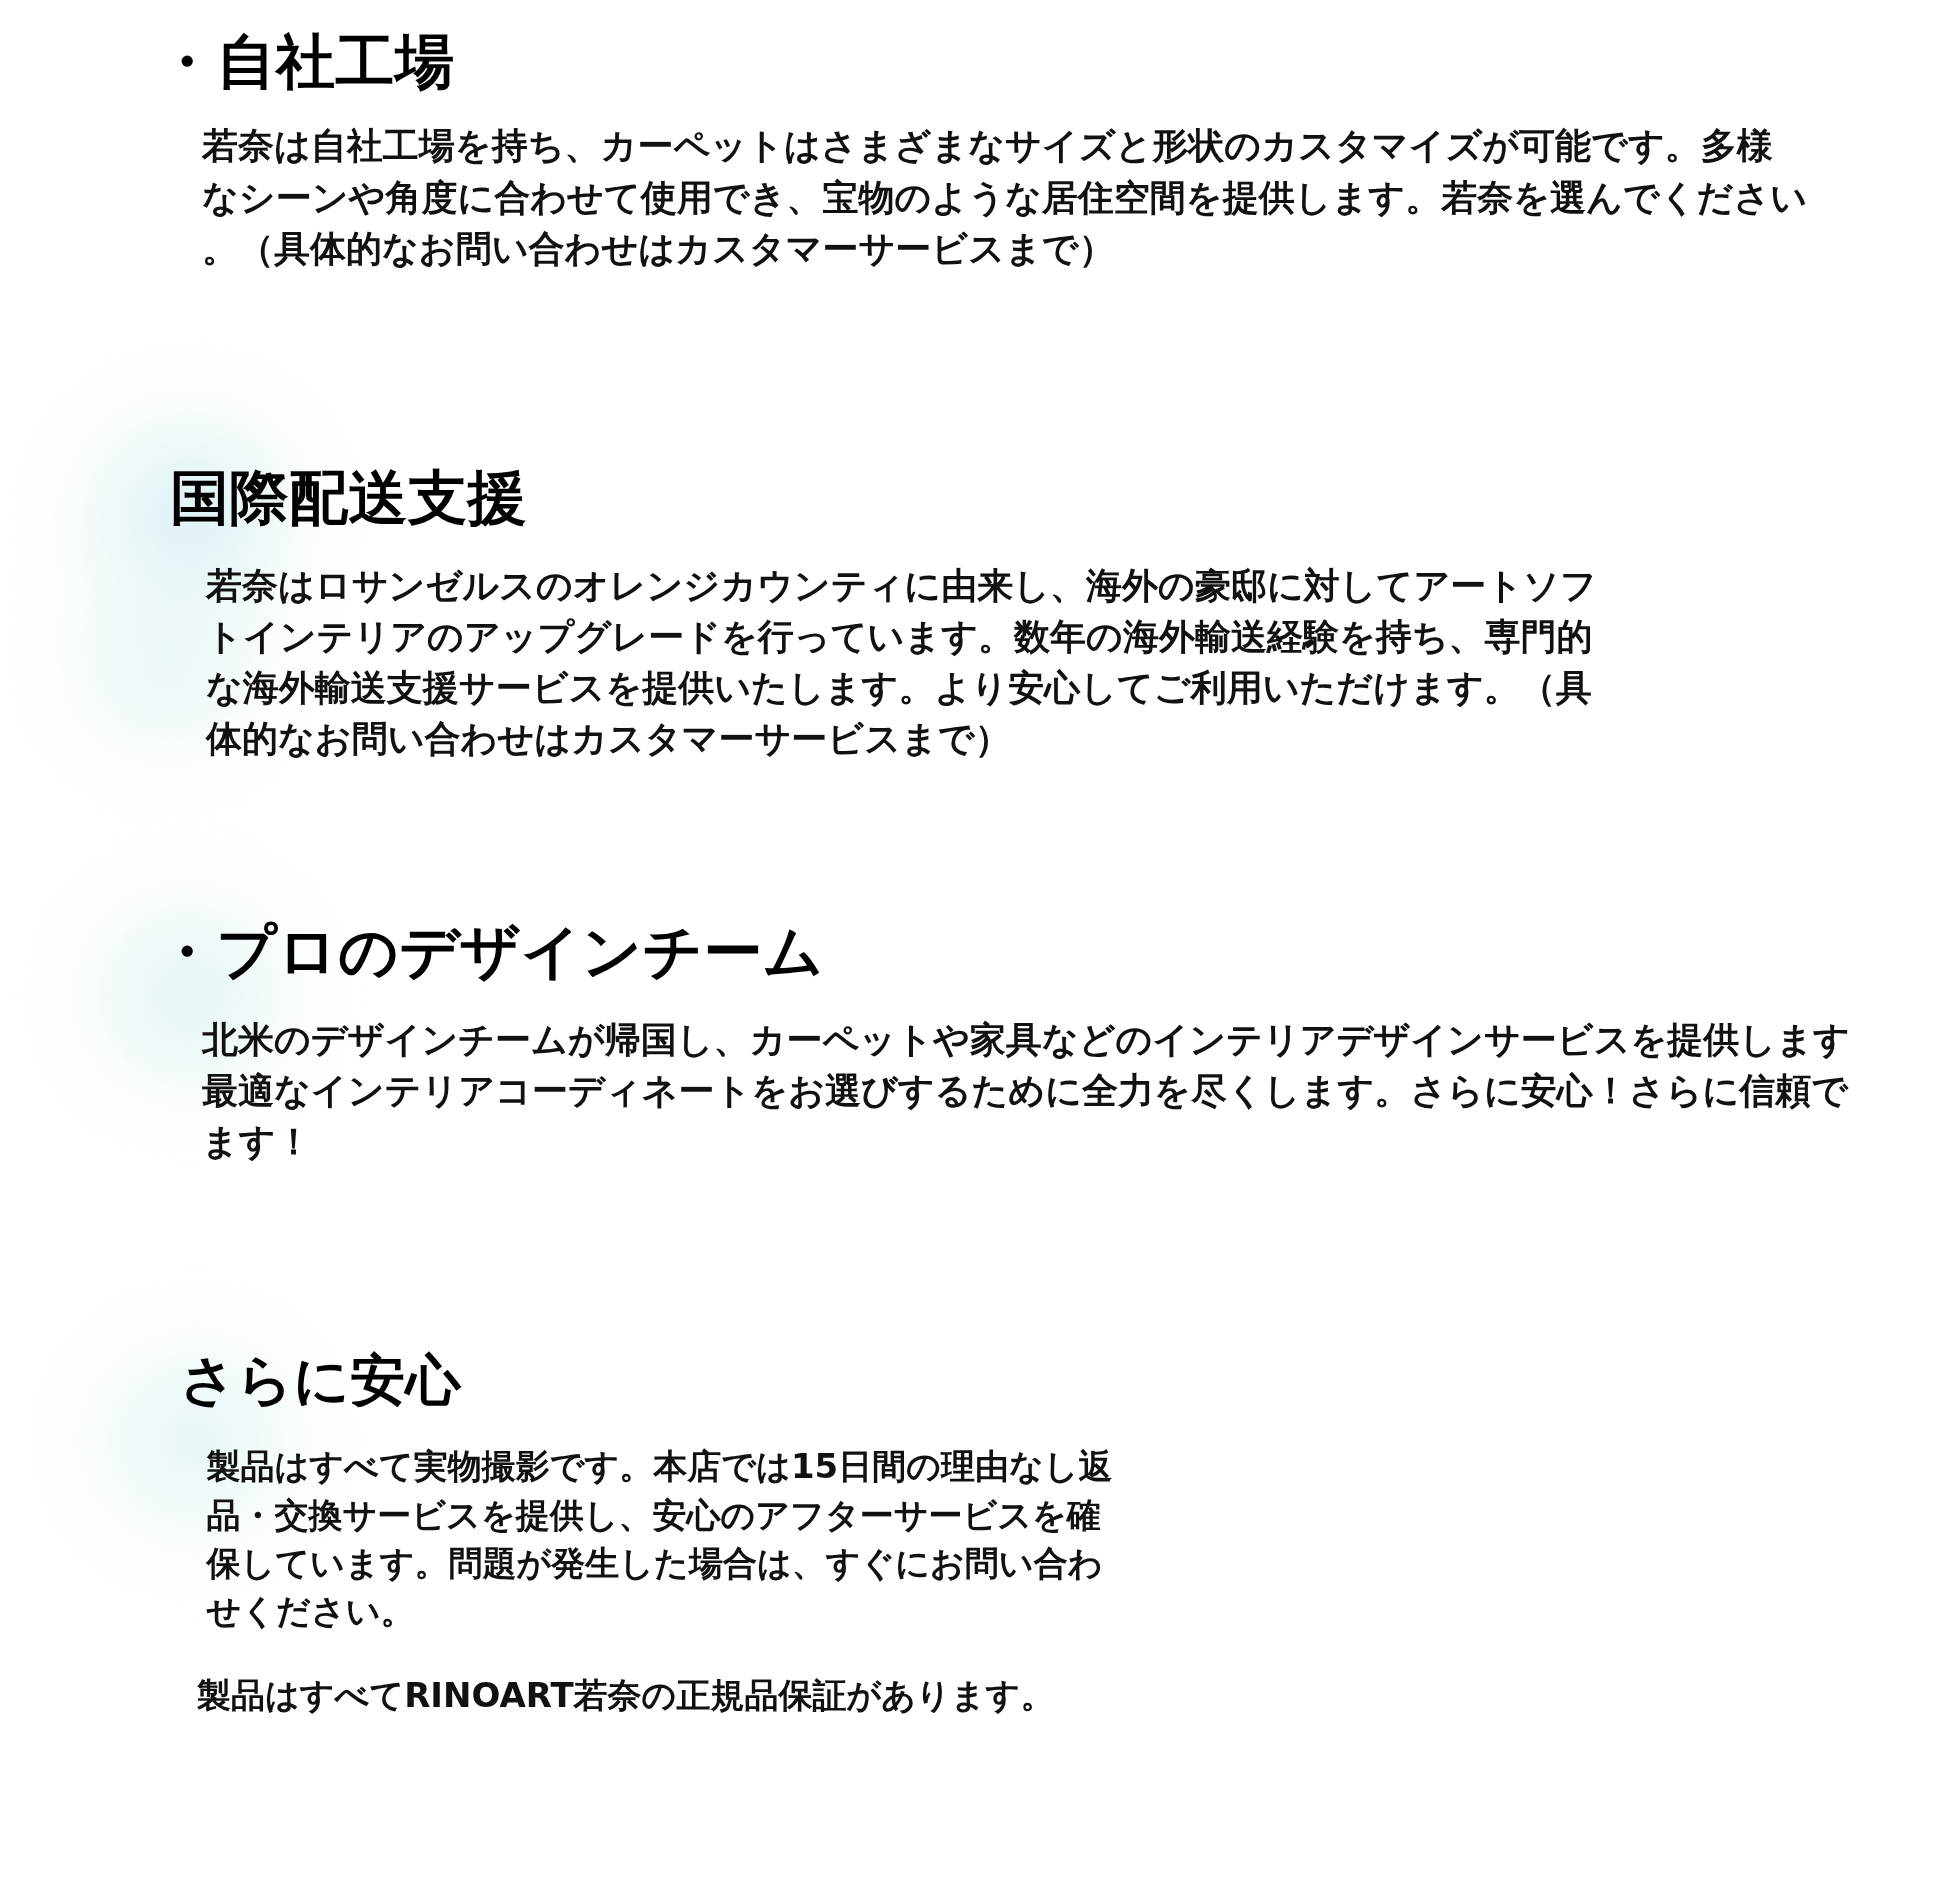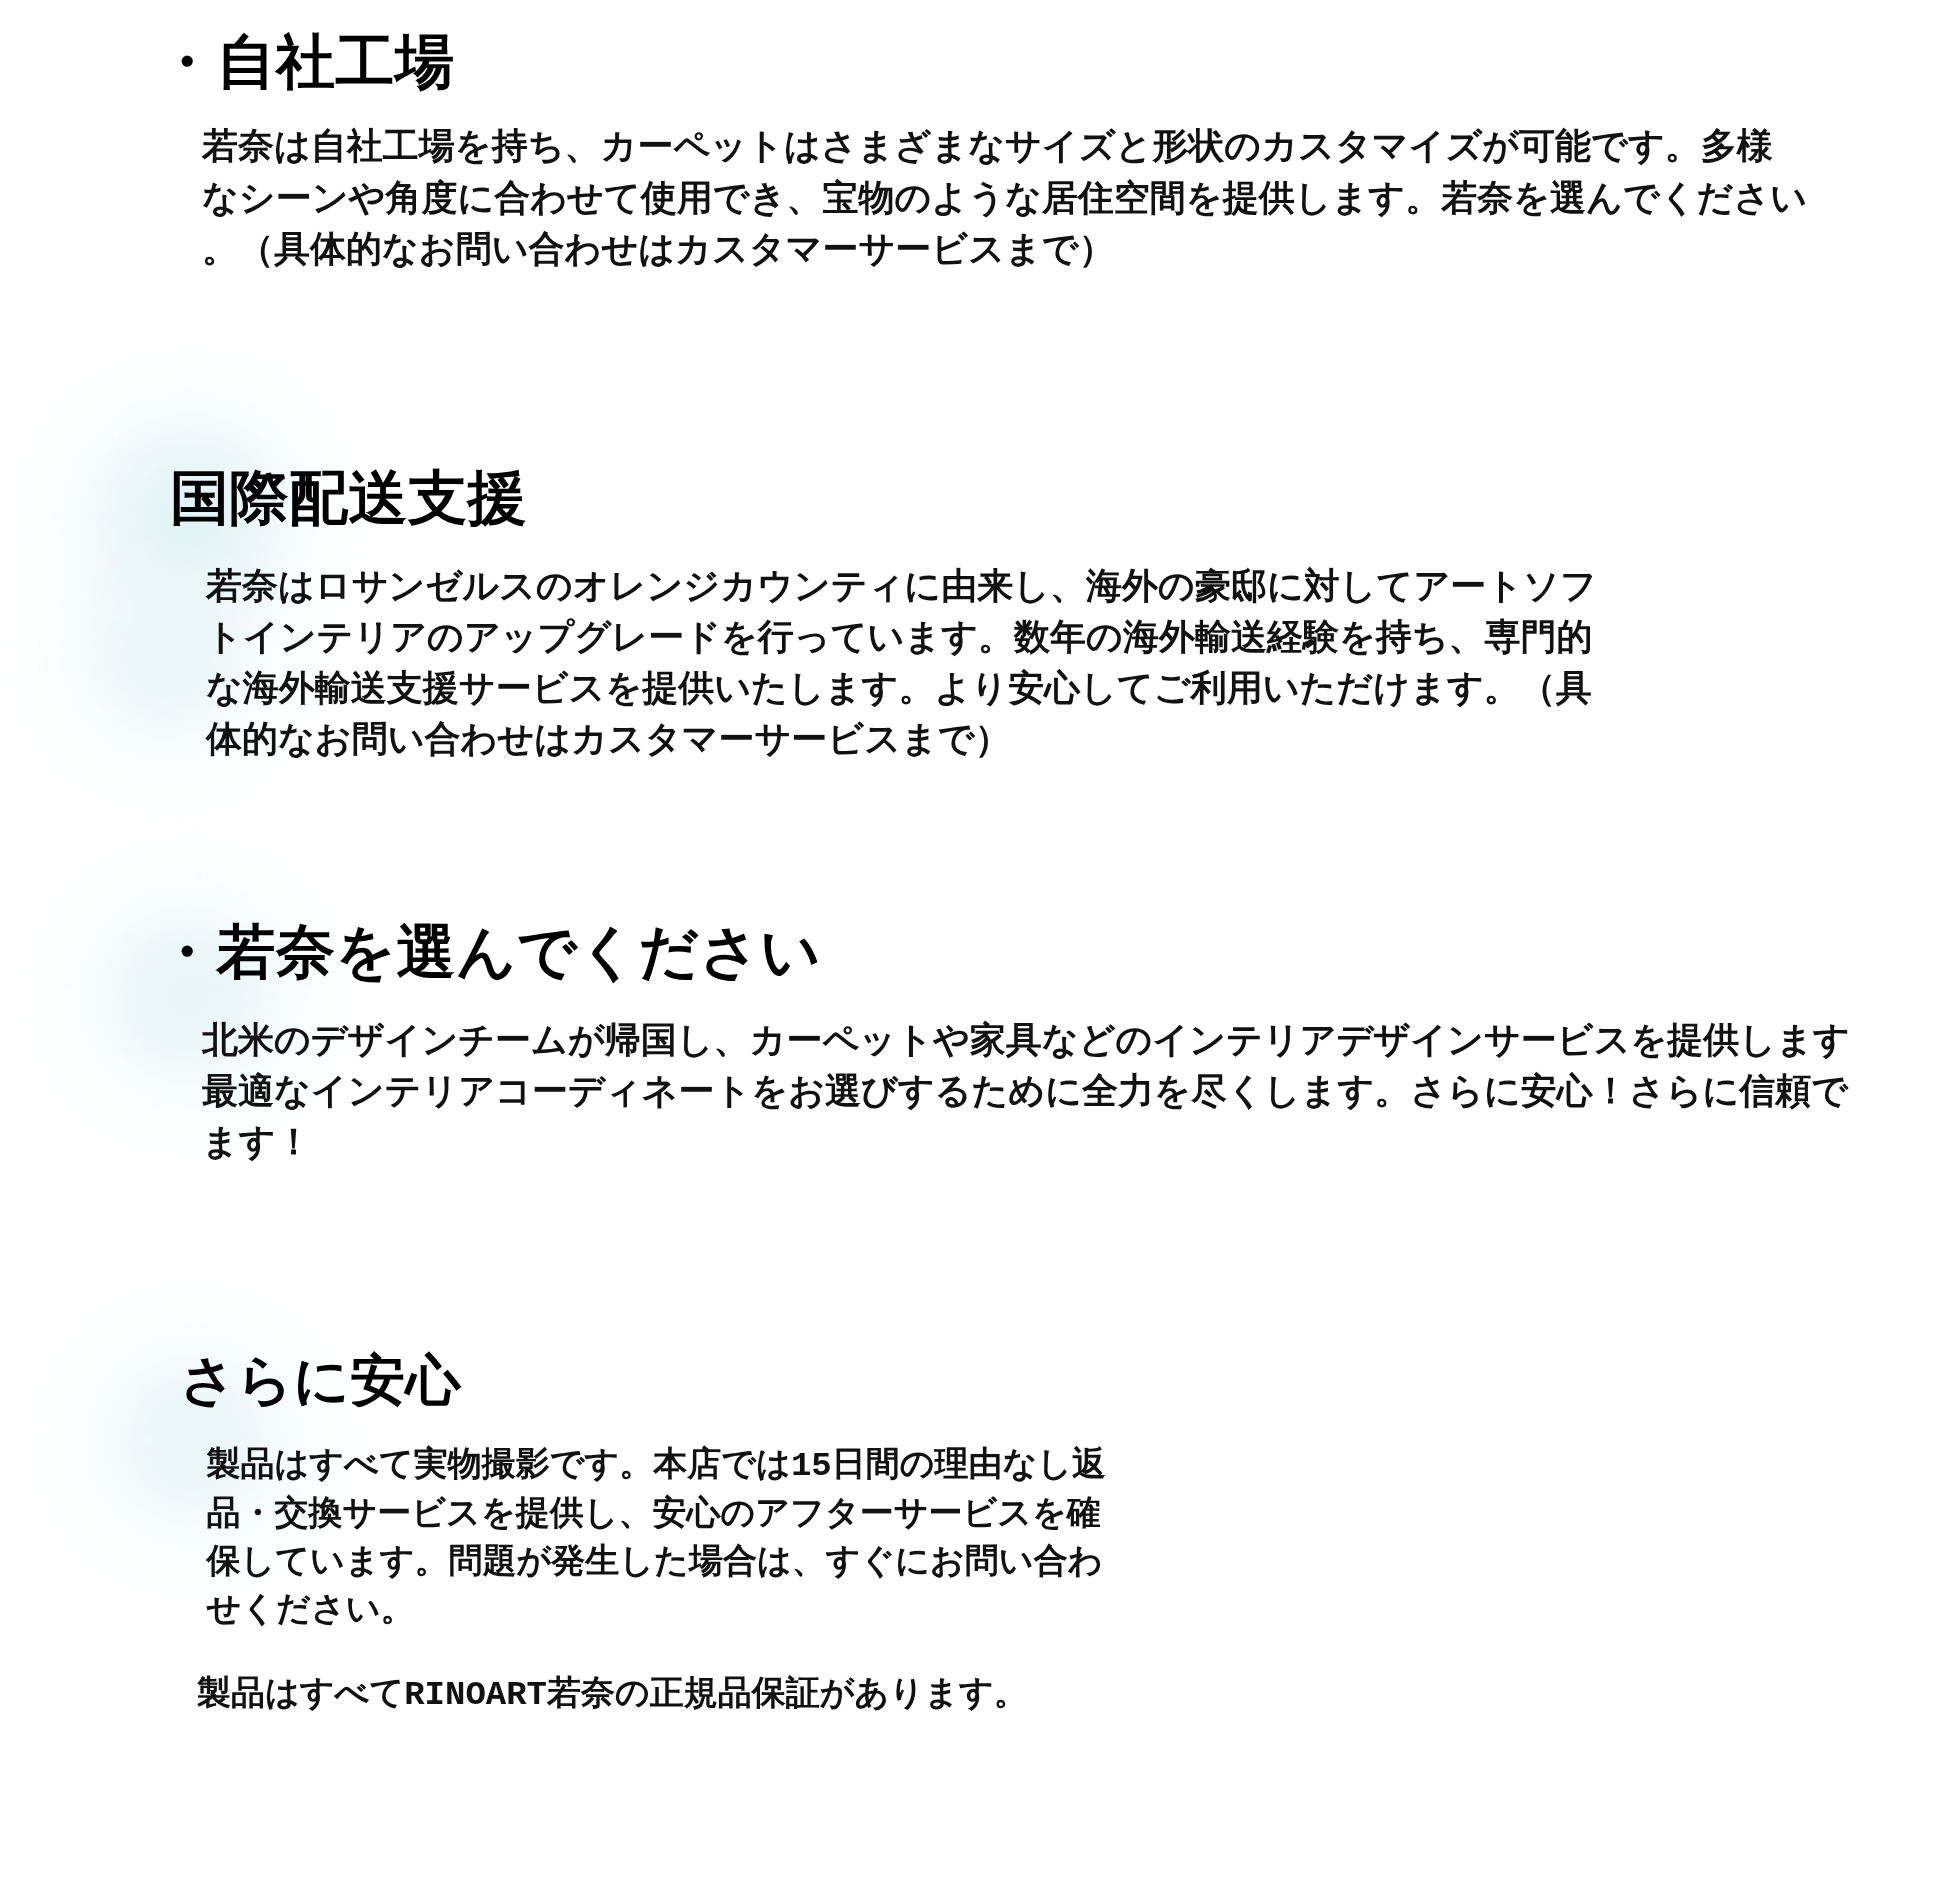--- a/index.html
+++ b/index.html
@@ -86,21 +86,21 @@
   #sec-factory .heading { margin-left: 0; }
   #sec-factory .body-text { margin-top: 24.6px; margin-left: 45px; }
 
   #sec-shipping { left: 170px; top: 464px; width: 1533px; }
   #sec-shipping .body-text { margin-top: 28px; margin-left: 36px; }
 
   #sec-design { left: 157px; top: 918px; width: 1798px; }
   #sec-design .body-text { margin-top: 28px; margin-left: 45px; }
 
   #sec-guarantee { left: 180px; top: 1349px; width: 1230px; }
-  #sec-guarantee .body-text { margin-top: 30px; margin-left: 26.5px; font-family: Liberation Mono, monospace; }
+  #sec-guarantee .body-text { margin-top: 30px; margin-left: 26.5px; }
   #sec-guarantee .note { margin-top: 36px; margin-left: 17px; }
 </style>
 </head>
 <body>
 
 <div class="halo halo-a"></div>
 <div class="halo halo-b"></div>
 <div class="halo halo-c"></div>
 <div class="halo halo-d"></div>
 
@@ -115,21 +115,21 @@
 
   <section class="section" id="sec-shipping">
     <div class="heading heading-lg"><span></span><span>国際配送支援</span></div>
     <div class="body-text body-38">若奈はロサンゼルスのオレンジカウンティに由来し、海外の豪邸に対してアートソフ
 トインテリアのアップグレードを行っています。数年の海外輸送経験を持ち、専門的
 な海外輸送支援サービスを提供いたします。より安心してご利用いただけます。（具
 体的なお問い合わせはカスタマーサービスまで）</div>
   </section>
 
   <section class="section" id="sec-design">
-    <div class="heading heading-lg"><span>・</span><span>若奈を選んでください</span></div>
+    <div class="heading heading-lg"><span>・</span><span>プロのデザインチーム</span></div>
     <div class="body-text body-38">北米のデザインチームが帰国し、カーペットや家具などのインテリアデザインサービスを提供します
 最適なインテリアコーディネートをお選びするために全力を尽くします。さらに安心！さらに信頼で
 ます！</div>
   </section>
 
   <section class="section" id="sec-guarantee">
     <div class="heading heading-md"><span></span><span>さらに安心</span></div>
     <div class="body-text body-36">製品はすべて実物撮影です。本店では15日間の理由なし返
 品・交換サービスを提供し、安心のアフターサービスを確
 保しています。問題が発生した場合は、すぐにお問い合わ

